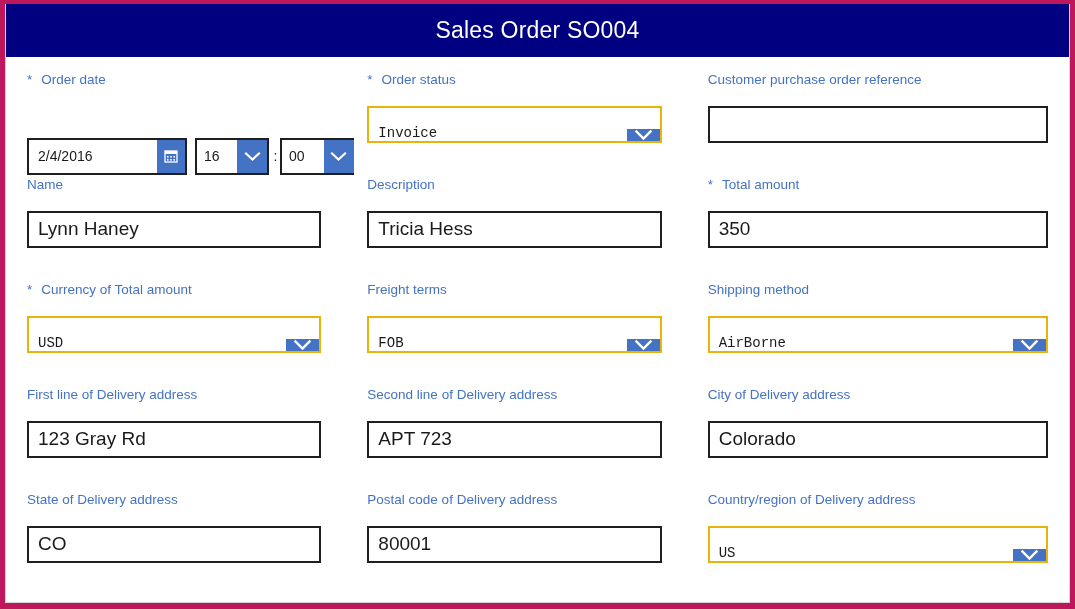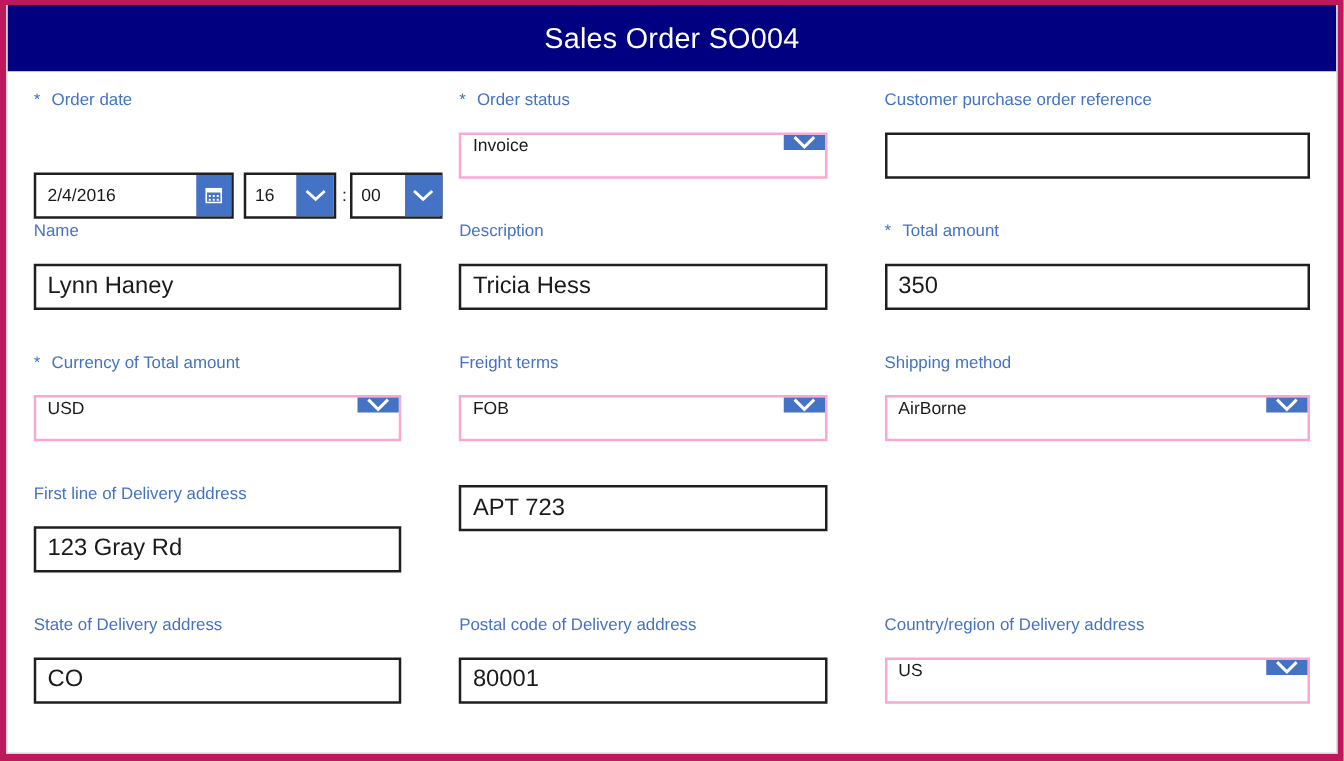--- a/index.html
+++ b/index.html
@@ -107,26 +107,27 @@
     font-size: 19px;
     color: #1a1a1a;
     flex: 1;
     min-width: 0;
     overflow: hidden;
     white-space: nowrap;
   }
 
   .combo {
     height: 37px;
-    border: 2px solid #f9a8d4;
+    border: 2px solid #eab308;
     background: #ffffff;
     display: flex;
-    align-items: flex-start;
+    align-items: flex-end;
     flex: 1;
     min-width: 0;
+    font-family: Liberation Mono, monospace;
   }
   .combo-value {
     flex: 1;
     display: flex;
     align-items: center;
     padding: 0 9px;
     font-size: 14px;
     color: #1a1a1a;
     overflow: hidden;
     white-space: nowrap;
@@ -393,27 +394,40 @@
             <span>First line of Delivery address</span>
           </div>
           <div class="control-line">
             <div class="txt-input">
               <span>123 Gray Rd</span>
             </div>
           </div>
         </div>
 
         <div class="field">
+          <div class="field-label">
+            <span>Second line of Delivery address</span>
+          </div>
           <div class="control-line">
             <div class="txt-input">
               <span>APT 723</span>
             </div>
           </div>
         </div>
 
+        <div class="field" style="padding-right:0;">
+          <div class="field-label">
+            <span>City of Delivery address</span>
+          </div>
+          <div class="control-line">
+            <div class="txt-input">
+              <span>Colorado</span>
+            </div>
+          </div>
+        </div>
       </div>
 
       <div class="form-row">
 
         <div class="field">
           <div class="field-label">
             <span>State of Delivery address</span>
           </div>
           <div class="control-line">
             <div class="txt-input">

